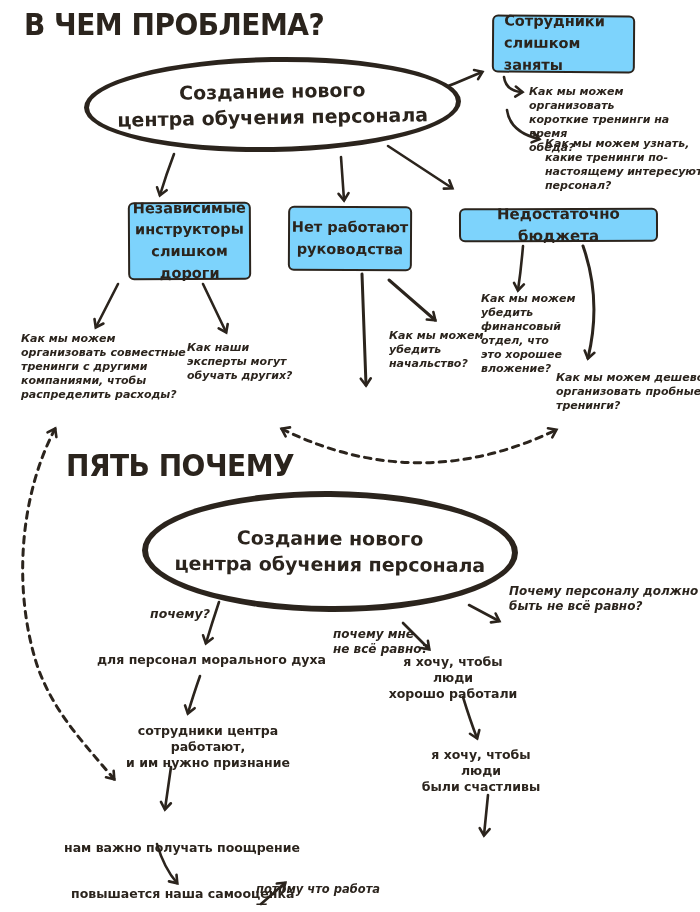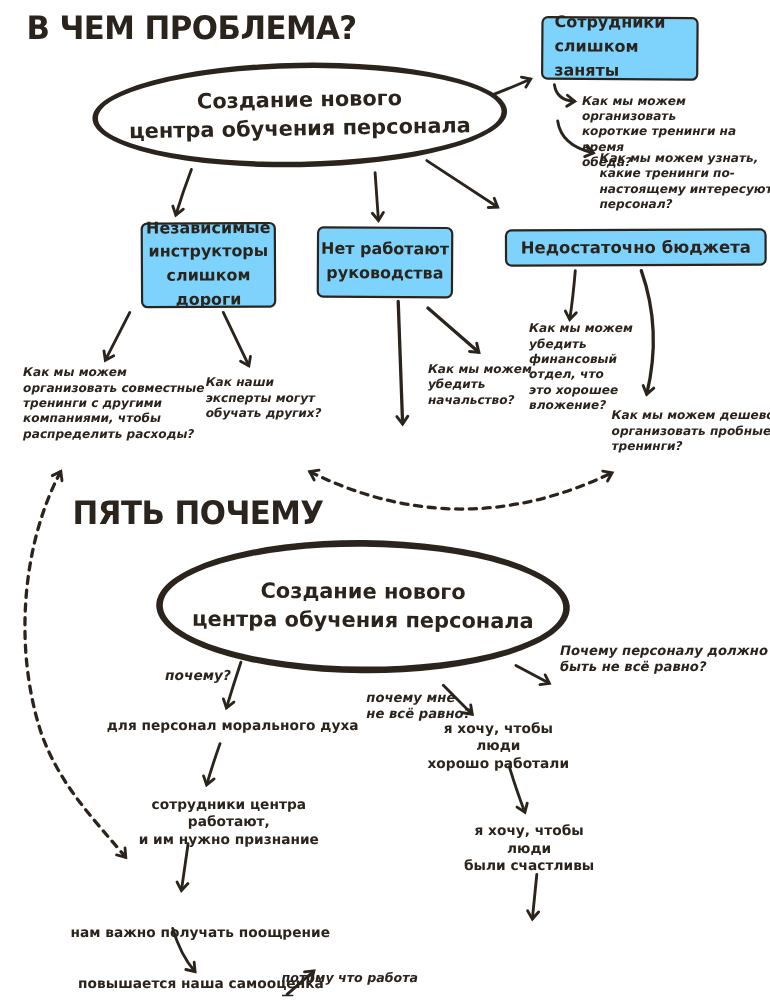--- a/index.html
+++ b/index.html
@@ -142,21 +142,21 @@
   <div class="cbox" style="left:492px; top:15px; width:143px; height:58px; justify-content:flex-start; text-align:left; padding-left:10px; transform:rotate(0.4deg);">Сотрудники
 слишком заняты</div>
 
   <div class="cbox" style="left:98px; top:202px; width:123px; height:78px; transform:rotate(-0.3deg);margin-left:30px;">Независимые
 инструкторы
 слишком дороги</div>
 
   <div class="cbox" style="left:288px; top:206px; width:124px; height:65px; transform:rotate(0.3deg);">Нет работают
 руководства</div>
 
-  <div class="cbox nowrap" style="left:459px; top:208px; width:238px; height:34px; font-size:15px; transform:rotate(-0.2deg);">Недостаточно бюджета</div>
+  <div class="cbox nowrap" style="left:459px; top:208px; width:199px; height:34px; font-size:15px; transform:rotate(-0.2deg);">Недостаточно бюджета</div>
 
   <div class="t q" style="left:529px; top:85px; width:175px;">Как мы можем организовать
 короткие тренинги на время
 обеда?</div>
 
   <div class="t q" style="left:545px; top:137px; width:162px;">Как мы можем узнать,
 какие тренинги по-
 настоящему интересуют
 персонал?</div>
 

